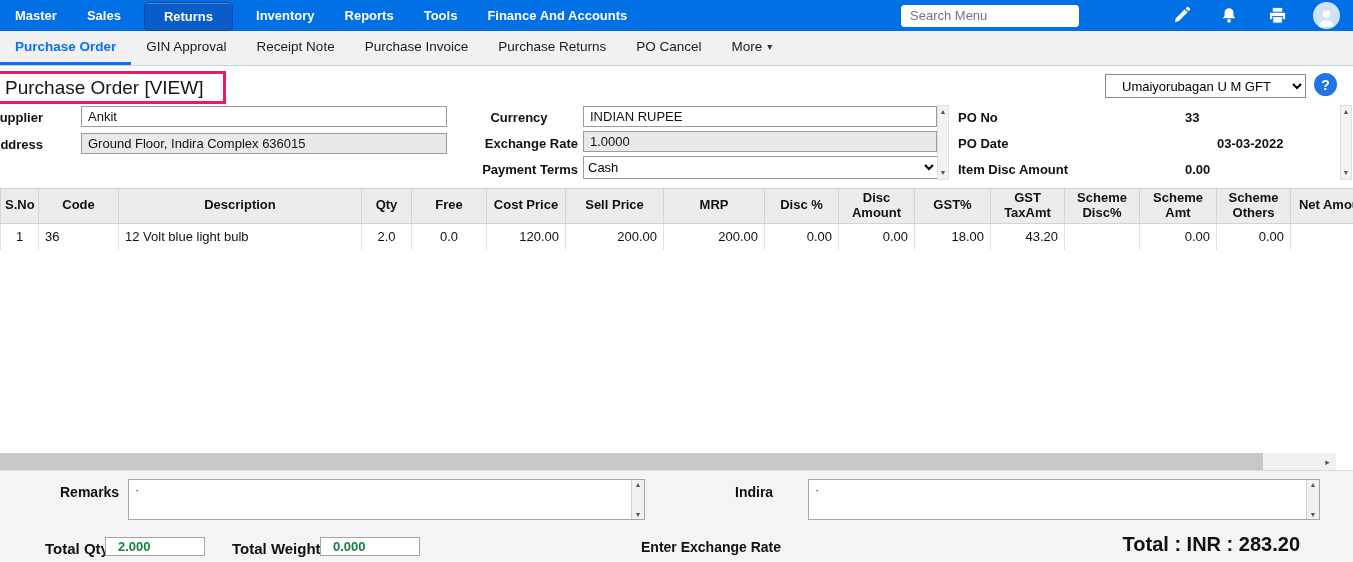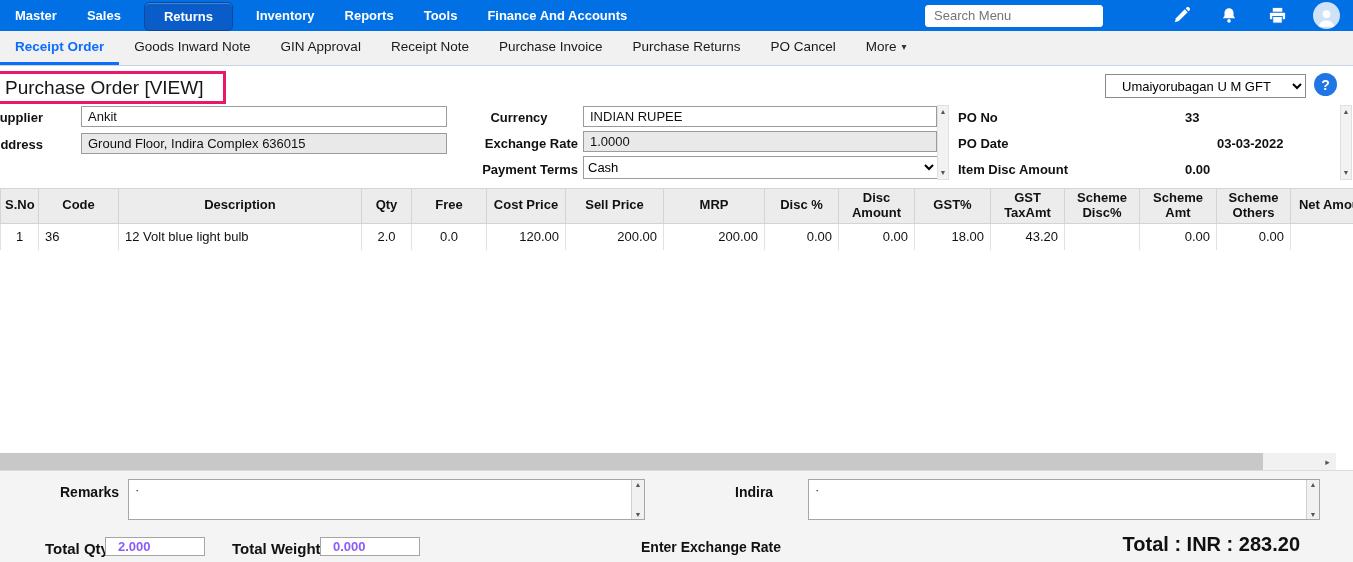--- a/index.html
+++ b/index.html
@@ -10,21 +10,21 @@
   .topbar { position:absolute; top:0; left:0; right:0; height:31px; background:#0170e4;
             display:flex; align-items:center; justify-content:space-between; }
   .topnav { display:flex; align-items:flex-end; height:100%; }
   .topnav-item { color:#fff; font-size:13px; font-weight:700; padding:0 15px; height:100%;
                  display:flex; align-items:center; cursor:pointer; white-space:nowrap; }
   .topnav-item.active { background:#0a5dc9; border:1px solid #0849a0; border-radius:5px;
                         height:29px; margin:1px 8px 0 8px; padding:0 19px;
                         box-shadow: inset 0 1px 0 rgba(255,255,255,.25); }
   .topbar-right { display:flex; align-items:center; gap:24px; padding-right:13px; }
   .search { width:178px; height:22px; border:1px solid #fff; border-radius:3px; padding:0 8px;
-            font-size:13px; color:#404040; outline:none; margin-right:42px; }
+            font-size:13px; color:#404040; outline:none; margin-right:66px; }
   .tb-icon { width:24px; height:24px; display:flex; align-items:center; justify-content:center; cursor:pointer; }
   .avatar { width:27px; height:27px; border-radius:50%; background:#cfe2f8; display:flex;
             align-items:flex-end; justify-content:center; overflow:hidden; cursor:pointer; }
 
   
   .subnav { position:absolute; top:31px; left:0; right:0; height:35px; background:#f1f1f1;
             border-bottom:1px solid #c6d4e4; display:flex; align-items:stretch; }
   .subnav-item { display:flex; align-items:center; padding:0 15px; font-size:13.5px; color:#1a1a1a;
                  cursor:pointer; border-bottom:3px solid transparent; white-space:nowrap; }
   .subnav-item.active { color:#0d6efd; font-weight:700; border-bottom-color:#0d6efd; }
@@ -100,21 +100,21 @@
              justify-content:space-between; align-items:center; background:#f1f1f1;
              border-left:1px solid #d0d0d0; }
   .spin-remarks { left:631px;  top:9px; height:39px; }
   .spin-message { left:1306px; top:9px; height:39px; }
   .ta-spin span { font-size:7px; color:#555; padding:1px 0; cursor:pointer; }
 
   .t-lbl { position:absolute; font-size:15px; font-weight:700; color:#111; }
   .total-qty-lbl    { left:45px;  top:69px; }
   .total-weight-lbl { left:232px; top:69px; }
   .t-inp { position:absolute; height:19px; width:100px; border:1px solid #a6a6a6; font-size:13px;
-           font-weight:700; padding:0 6px 0 12px; background:#fff; color:#8b5cf6; font-family:inherit; }
+           font-weight:700; padding:0 6px 0 12px; background:#fff; color:#15803d; font-family:inherit; }
   .inp-totalqty    { left:105px; top:66px; }
   .inp-totalweight { left:320px; top:66px; }
   .hint { position:absolute; left:641px; top:68px; font-size:14px; font-weight:700; color:#111; }
   .grand-total { position:absolute; right:53px; top:62px; font-size:20px; font-weight:700; color:#111; }
 </style>
 </head>
 <body>
 
 <div class="stage">
 
@@ -152,22 +152,21 @@
       <span class="avatar">
         <svg width="23" height="23" viewBox="0 0 20 20">
             <circle cx="10" cy="7" r="3.4" fill="#fff"></circle>
             <path d="M3.2 18c.8-3.6 3.6-5.3 6.8-5.3s6 1.7 6.8 5.3z" fill="#fff"></path>
           </svg>
       </span>
     </div>
   </header>
 
   <nav class="subnav">
-    <div class="subnav-item active">Receipt Order</div>
-    <div class="subnav-item">Goods Inward Note</div>
+    <div class="subnav-item active">Purchase Order</div>
     <div class="subnav-item">GIN Approval</div>
     <div class="subnav-item">Receipt Note</div>
     <div class="subnav-item">Purchase Invoice</div>
     <div class="subnav-item">Purchase Returns</div>
     <div class="subnav-item">PO Cancel</div>
     <div class="subnav-item">
       <span>More</span>
       <span class="caret">▾</span>
     </div>
   </nav>

